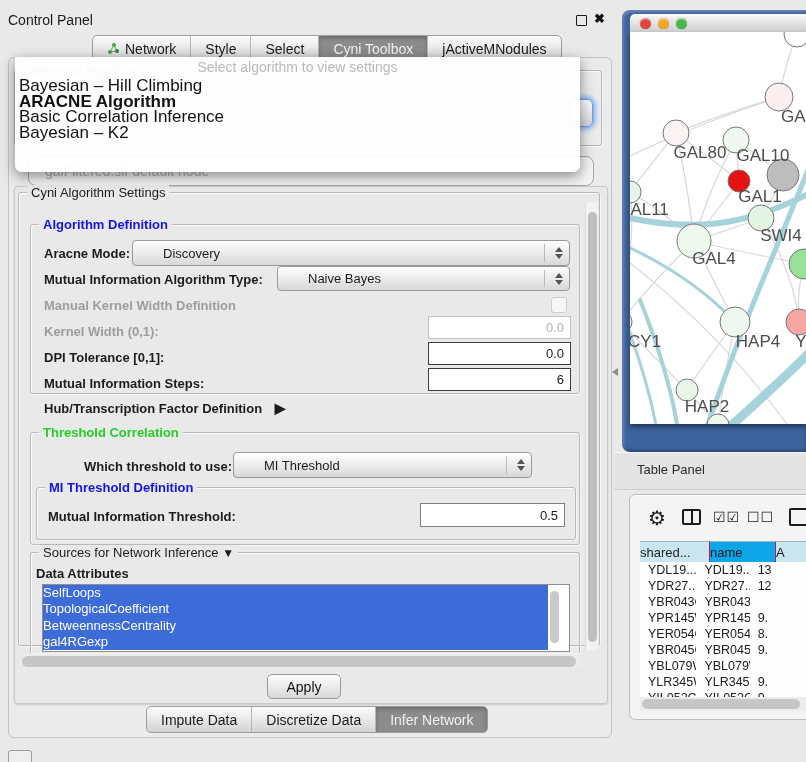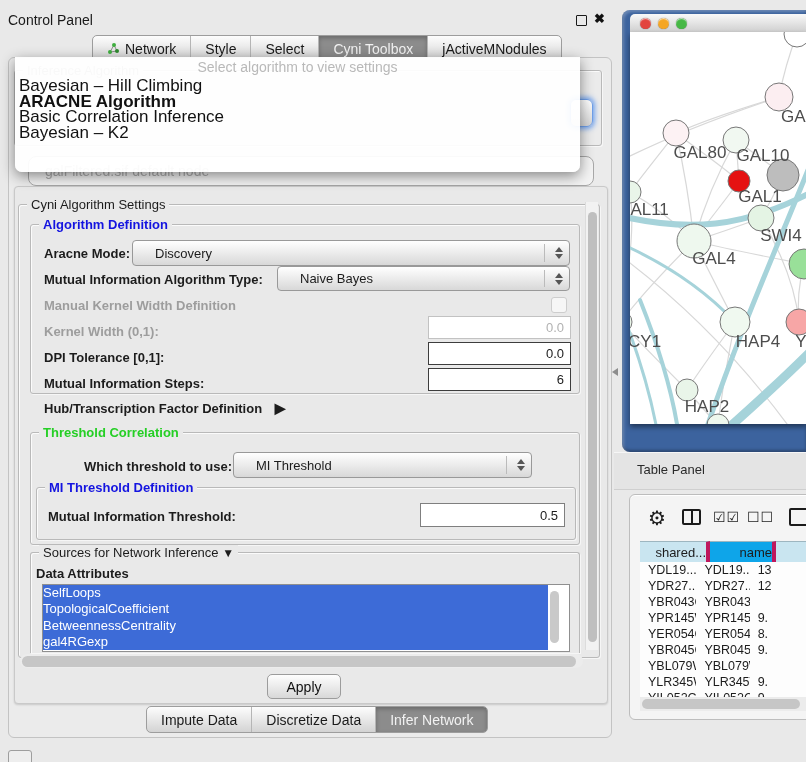--- a/index.html
+++ b/index.html
@@ -20,21 +20,21 @@
               box-shadow:0 1px 2px rgba(0,0,0,.15)}
   
   .gbox{position:absolute;border:1px solid #b9b9b9;border-radius:3px;box-shadow:1px 1px 0 rgba(255,255,255,.8) inset, 1px 1px 0 rgba(255,255,255,.6)}
   .glabel{position:absolute;top:-8px;left:8px;background:#e9e9e9;padding:0 4px;font-size:13px;line-height:15px;white-space:nowrap}
   .glabel.blue{color:#1414e0;font-weight:bold}
   .glabel.green{color:#25cf25;font-weight:bold}
   .glabel.plain{color:#1c1c1c}
   .lab{position:absolute;font-size:13px;font-weight:bold;white-space:nowrap}
   .lab.dis{color:#9d9d9d}
   .combo{position:absolute;border:1px solid #999;border-radius:4px;background:linear-gradient(#ffffff,#d8d8d8);
-         display:flex;align-items:center;font-size:13px;padding-left:22px;box-sizing:border-box}
+         display:flex;align-items:center;font-size:13px;padding-left:30px;box-sizing:border-box}
   .spin{position:absolute;right:6px;top:50%;transform:translateY(-50%);display:flex;flex-direction:column;gap:2px;align-items:center}
   .spin::before{content:"";border-left:4px solid transparent;border-right:4px solid transparent;border-bottom:5px solid #555}
   .spin::after{content:"";border-left:4px solid transparent;border-right:4px solid transparent;border-top:5px solid #555}
   .spin-div{position:absolute;right:24px;top:3px;bottom:3px;width:1px;background:#bbb}
   .field{position:absolute;background:#fff;font-size:13px;display:flex;align-items:center;justify-content:flex-end;
          padding-right:6px;box-sizing:border-box}
   .field.dark{border:1.5px solid #3d3d3d}
   .field.mid{border:1px solid #7f7f7f}
   .field.dis{border:1px solid #c2c2c2;color:#b2b2b2}
   .checkbox{position:absolute;width:14px;height:14px;border:1px solid #cdcdcd;border-radius:3px;background:#f6f6f6}
@@ -69,21 +69,21 @@
   
   .tp-titlebar{left:614px;top:452px;width:192px;height:36px;background:#e4e4e4;border-top:1px solid #f6f6f6;border-bottom:1px solid #cfcfcf}
   .tp-title{left:637px;top:462px;font-size:13px;color:#2a2a2a}
   .tp-box{left:629px;top:494px;width:180px;height:224px;background:#f4f4f4;border:1px solid #bdbdbd;border-radius:6px 0 0 6px;
           box-shadow:inset 0 1px 0 #fff}
   .tool-icon{position:absolute;color:#1b1b1b}
   .col-icon{width:19px;height:16px;border:2px solid #1b1b1b;border-radius:2px;box-sizing:border-box}
   .col-icon::after{content:"";position:absolute;left:7px;top:0;bottom:0;width:2px;background:#1b1b1b}
   .newcol-icon{width:22px;height:18px;border:2px solid #1b1b1b;border-radius:2px;box-sizing:border-box}
   .tbl-header{position:absolute;display:flex;font-size:13px}
-  .th{height:37px;line-height:21px;text-align:right;border-right:4px solid #be185d;border-top:1px solid #9db6c0;border-bottom:1px solid #8aa5af;
+  .th{height:37px;line-height:21px;text-align:left;border-right:1px solid #be185d;border-top:1px solid #9db6c0;border-bottom:1px solid #8aa5af;
       overflow:hidden;white-space:nowrap;box-sizing:border-box}
   .tbl-body{position:absolute;background:#fdfdfd;overflow:hidden;font-size:12.5px}
   .tr{display:flex;height:16px;line-height:16px}
   .td{overflow:hidden;white-space:nowrap;box-sizing:border-box;padding-left:8px}
 </style>
 </head>
 <body>
 
 <div class="abs titlebar-text">Control Panel</div>
 <div class="abs float-box"></div>
@@ -118,21 +118,21 @@
 <div class="gbox" style="left:14px;top:70px;width:586px;height:74px">
   <span class="glabel plain" style="color:#8f8f8f">Inference Algorithm</span>
 </div>
 <div class="abs focus-btn"></div>
 <div class="abs ghost-combo">
   <span>galFiltered.sif default node</span>
 </div>
 
 <div class="abs innerpanel"></div>
 
-<div class="gbox" style="left:18px;top:204px;width:580px;height:452px">
+<div class="gbox" style="left:18px;top:192px;width:580px;height:452px">
   <span class="glabel plain">Cyni Algorithm Settings</span>
 </div>
 <div class="vtrack" style="left:585px;top:202px;width:12px;height:448px">
   <div class="vthumb" style="left:1.5px;top:10px;width:9px;height:430px"></div>
 </div>
 <div class="htrack abs" style="left:20px;top:654px;width:563px;height:14px">
   <div class="hthumb abs" style="left:2px;top:1.5px;width:554px;height:11px"></div>
 </div>
 
 <div class="gbox" style="left:30px;top:224px;width:548px;height:168px">

